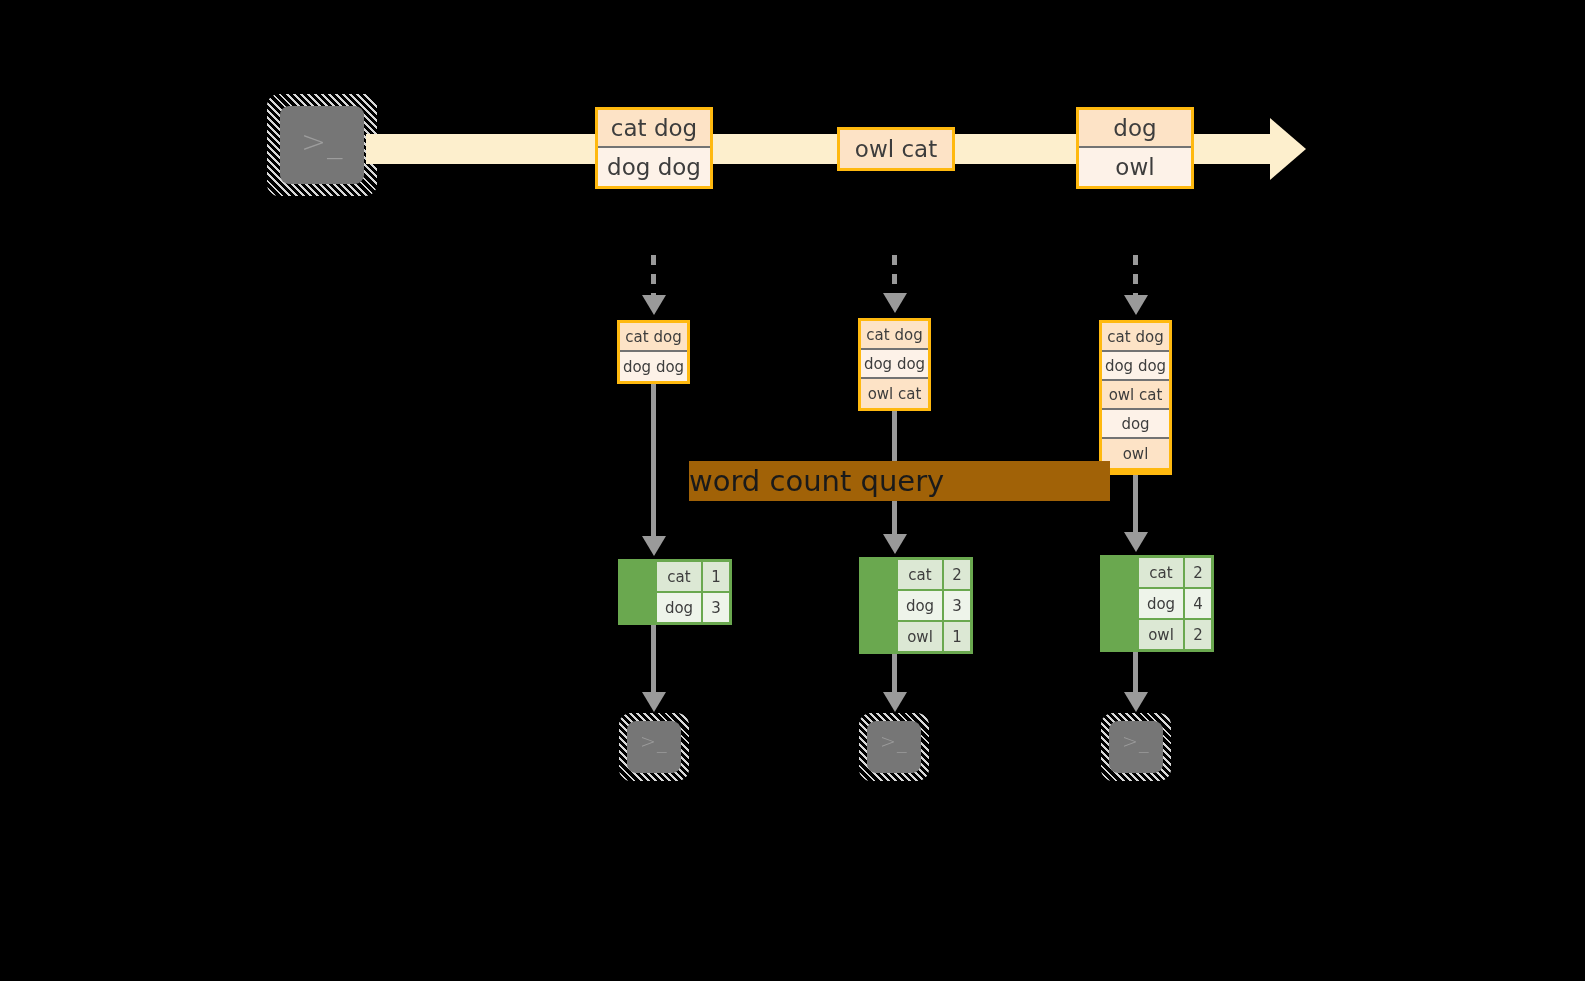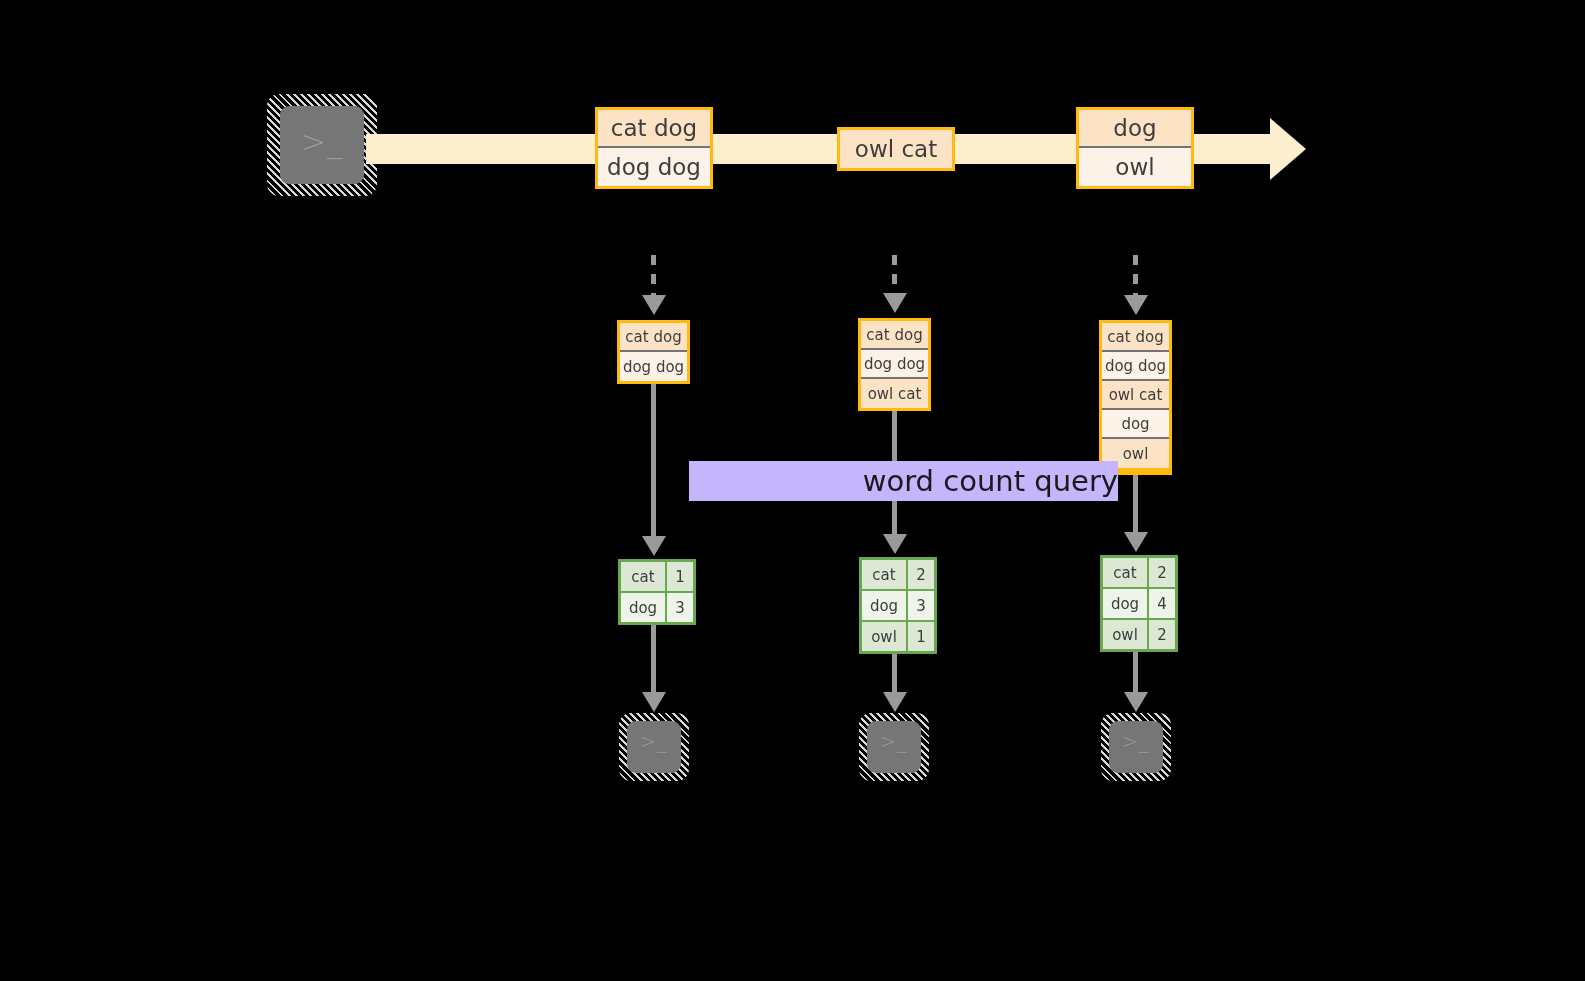--- a/index.html
+++ b/index.html
@@ -87,20 +87,21 @@
 
   
   .gtable {
     position: absolute;
     box-sizing: border-box;
     border: 3px solid #6aa84f;
     background: #6aa84f;
     display: flex;
     flex-direction: column;
     z-index: 6;
+    padding-left: 36px;
   }
   .gtable .grow {
     display: flex;
     height: 29px;
     border-bottom: 2px solid #6aa84f;
   }
   .gtable .grow:last-child { border-bottom: none; }
   .gtable .gc {
     box-sizing: border-box;
     display: flex;
@@ -136,26 +137,25 @@
     width: 0; height: 0;
     border-left: 12px solid transparent;
     border-right: 12px solid transparent;
     border-top: 20px solid #9a9a9a;
     z-index: 3;
   }
 
   
   .banner {
     position: absolute;
-    background: #c4b5fd;
+    background: #a16207;
     display: flex;
     align-items: center;
-    justify-content: flex-end;
+    justify-content: flex-start;
     z-index: 8;
-    padding-left: 8px;
   }
   .banner span {
     font-size: 29px;
     color: #1a1a1a;
     white-space: nowrap;
   }
 </style>
 </head>
 <body>
 

